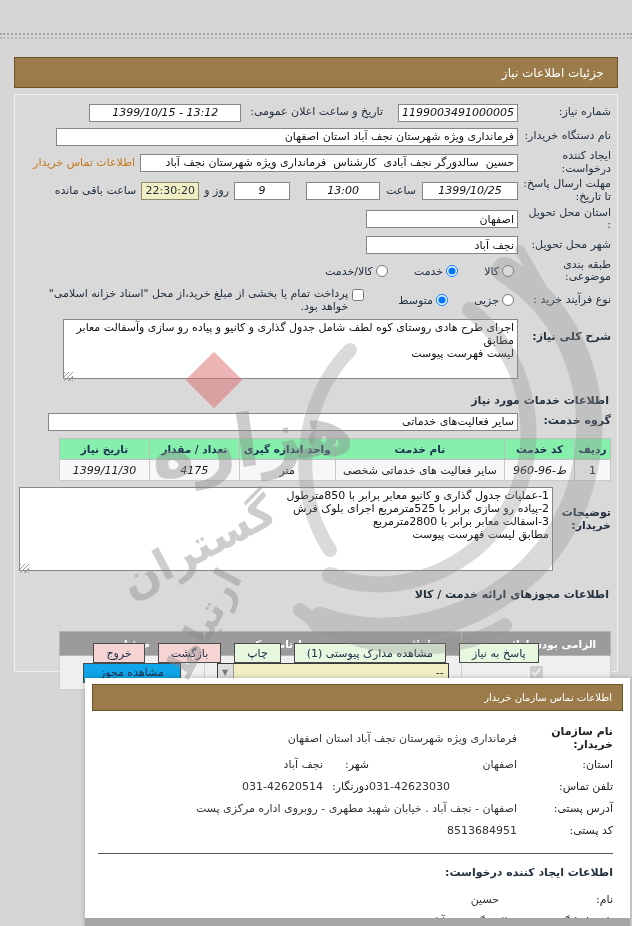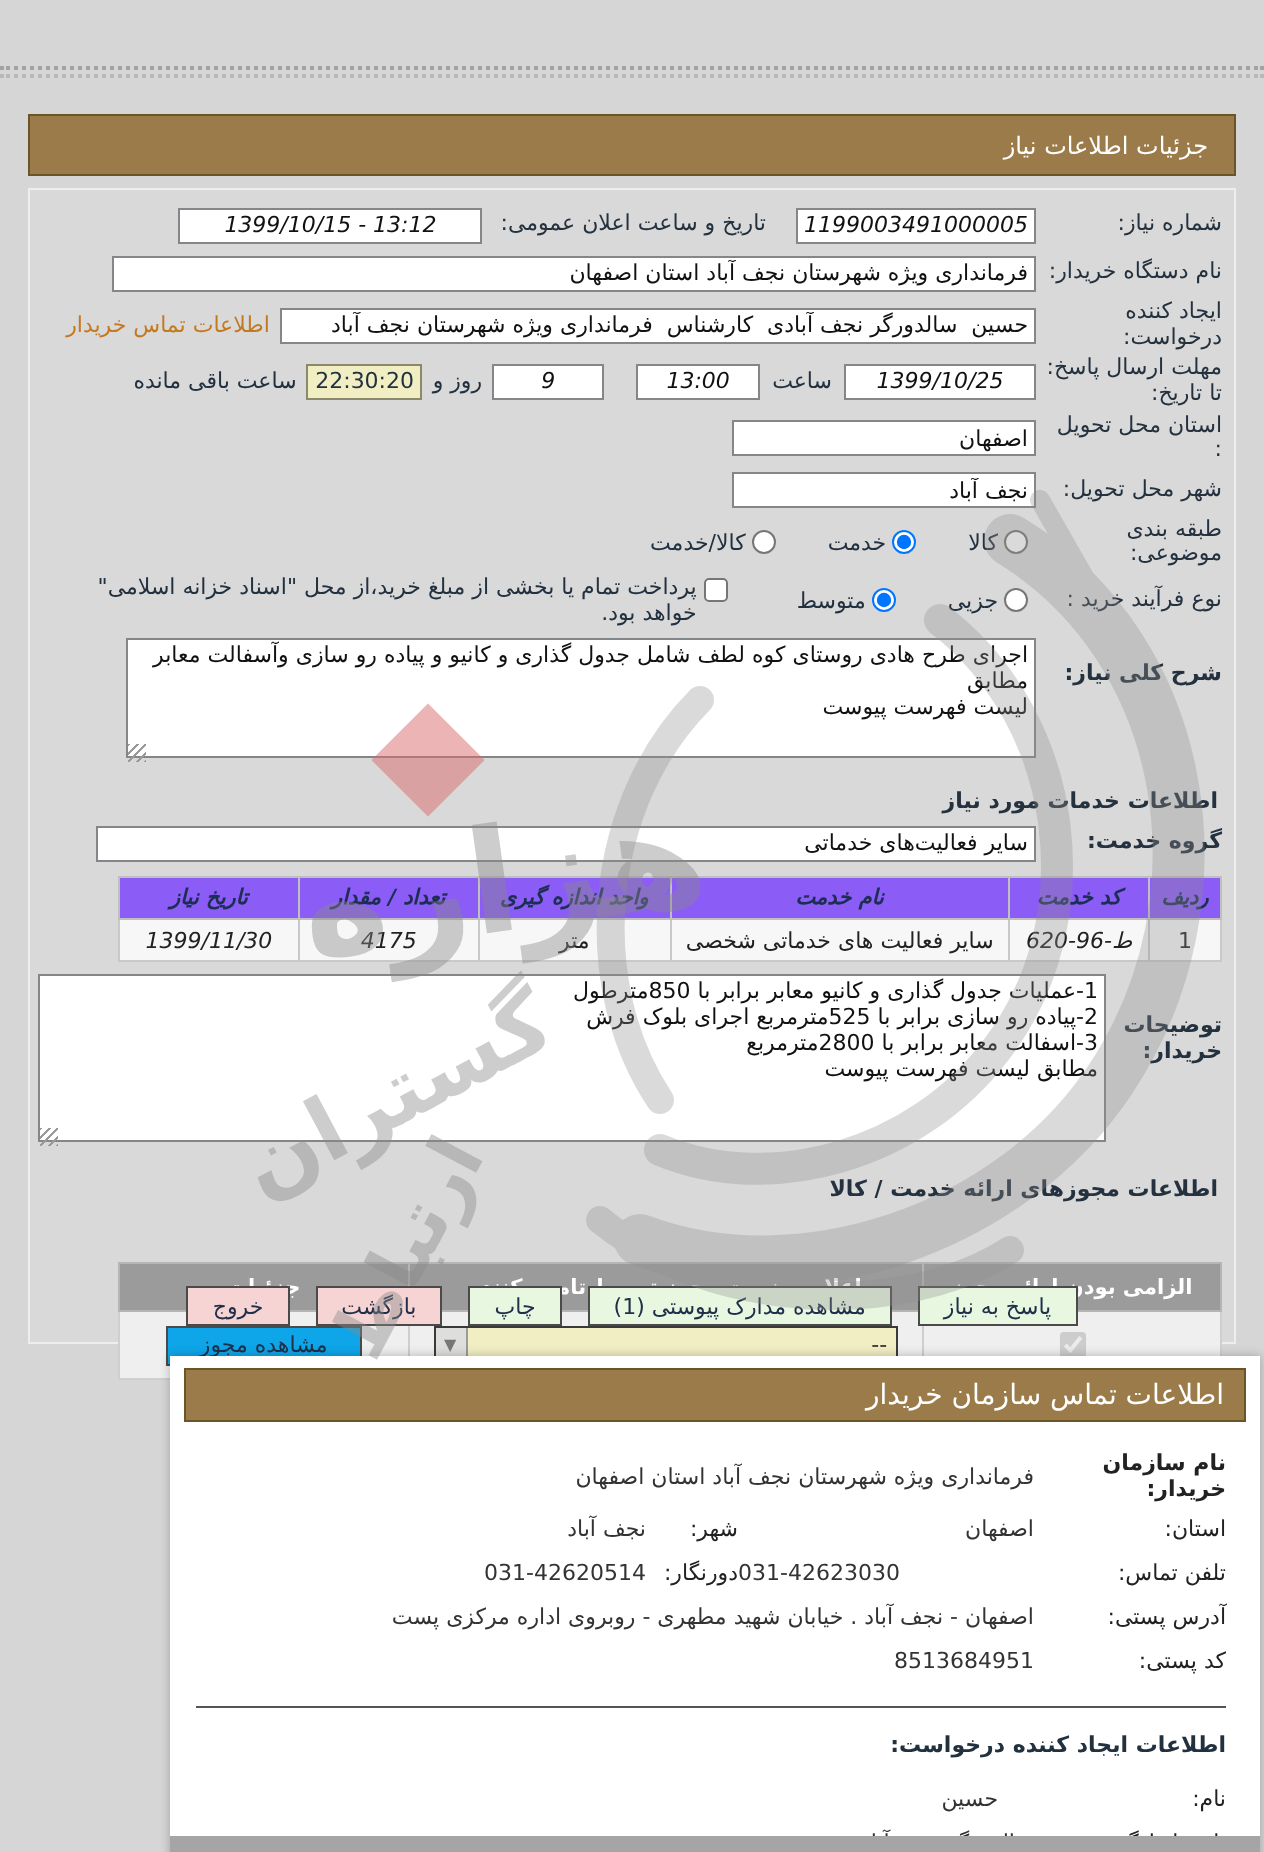--- a/index.html
+++ b/index.html
@@ -44,21 +44,21 @@
   .chk-item input { margin:2px 0 0 4px; width:12px; height:12px; }
   textarea {
     background:#fff; border:1px solid #848689; resize:none;
     font-family:"DejaVu Sans", sans-serif; font-size:11px; color:#111;
     padding:1px 3px; direction:rtl;
   }
   .bold { font-weight:bold; }
   .section-heading { font-weight:bold; color:#24313e; margin:12px 4px 4px 2px; }
   table.grid { border-collapse:collapse; width:552px; margin:6px 2px 0 auto; }
   table.grid th, table.grid td { border:1px solid #c9c9c9; padding:2px 3px; text-align:center; height:21px; }
-  table.grid th { background:#8b5cf6; color:#1c2f52; font-weight:bold; font-size:10.5px; border-color:#bfbfbf;font-style:italic; }
+  table.grid th { background:#86efac; color:#1c2f52; font-weight:bold; font-size:10.5px; border-color:#bfbfbf; }
   table.grid td { background:#f7f7f7; color:#222; }
   table.permits { border-collapse:collapse; width:552px; margin:30px 2px 0 auto; }
   table.permits th { background:#9b9b9b; color:#fff; font-weight:bold; font-size:10.5px; border:1px solid #b5b5b5; height:24px; padding:2px 4px; }
   table.permits td { background:#efefef; border:1px solid #cfcfcf; height:34px; text-align:center; vertical-align:middle; }
   .fake-select {
     width:232px; height:20px; margin:0 auto; background:#f0eec2;
     border:1px solid #3a3a3a; display:flex; align-items:center;
   }
   .fake-select .val { flex:1; text-align:right; padding:0 4px; color:#333; direction:ltr; }
   .fake-select .arrow {
@@ -71,21 +71,21 @@
   }
   .btn.green { background:#e7f7e0; }
   .btn.pink  { background:#f7d4d4; }
   .actions { position:absolute; top:643px; right:0; width:632px; display:flex; justify-content:center; gap:13px; }
   .modal {
     position:absolute; top:678px; right:2px; width:545px; height:260px;
     background:#ffffff; box-shadow:0 0 5px rgba(0,0,0,0.25); padding:6px 7px;
   }
   .modal-header {
     background:#9a7b49; border:1px solid #6b5426; color:#fff; height:27px;
-    display:flex; align-items:center; padding:0 10px; font-size:14px;
+    display:flex; align-items:center; padding:0 10px; font-size:10px;
   }
   .m-row { display:flex; align-items:center; margin:5px 10px 0 6px; min-height:17px; }
   .m-lbl { width:96px; flex:0 0 auto; color:#222;text-align:right; }
   .m-val { color:#333; }
   .m-val.num { direction:ltr; }
   .m-col2-lbl { width:46px; flex:0 0 auto; color:#222; }
   .m-hr { border:none; border-top:1px solid #555; margin:14px 10px 10px 6px; }
   .watermark { position:absolute; top:230px; right:0; width:632px; height:450px; pointer-events:none; z-index:6; }
   .bottom-strip { position:absolute; top:918px; right:2px; width:545px; height:8px; background:#a5a5a5; }
   .resize-grip {
@@ -120,21 +120,21 @@
   <div class="row">
     <span class="lbl">ایجاد کننده درخواست:</span>
     <input class="inp" style="width: 378px;" readonly="" value="حسین  سالدورگر نجف آبادی  کارشناس  فرمانداری ویژه شهرستان نجف آباد">
     <span class="link">اطلاعات تماس خریدار</span>
   </div>
 
   <div class="row">
     <span class="lbl">مهلت ارسال پاسخ: تا تاریخ:</span>
     <input class="inp center ltr" style="width: 96px;" readonly="" value="1399/10/25">
     <span style="margin:0 6px">ساعت</span>
-    <input class="inp center ltr" style="width: 62px;" readonly="" value="13:00">
+    <input class="inp center ltr" style="width: 74px;" readonly="" value="13:00">
     <input class="inp center ltr" style="width: 56px; margin-right: 16px;" readonly="" value="9">
     <span style="margin:0 5px">روز و</span>
     <span class="yellow-box">22:30:20</span>
     <span style="margin:0 5px">ساعت باقی مانده</span>
   </div>
 
   <div class="row">
     <span class="lbl">استان محل تحویل :</span>
     <input class="inp" style="width: 152px;" readonly="" value="اصفهان">
   </div>
@@ -203,21 +203,21 @@
         <th style="width:70px">کد خدمت</th>
         <th style="width:170px">نام خدمت</th>
         <th style="width:96px">واحد اندازه گیری</th>
         <th style="width:90px">تعداد / مقدار</th>
         <th style="width:90px">تاریخ نیاز</th>
       </tr>
     </thead>
     <tbody>
       <tr>
         <td>1</td>
-        <td class="ltr">620-96-ط</td>
+        <td class="ltr">960-96-ط</td>
         <td>سایر فعالیت های خدماتی شخصی</td>
         <td>متر</td>
         <td class="ltr">4175</td>
         <td class="ltr">1399/11/30</td>
       </tr>
     </tbody>
   </table>
 
   <div class="row" style="align-items:flex-start; margin-top:6px">
     <span class="lbl bold" style="width:58px; padding-top:20px">توضیحات خریدار:</span>

